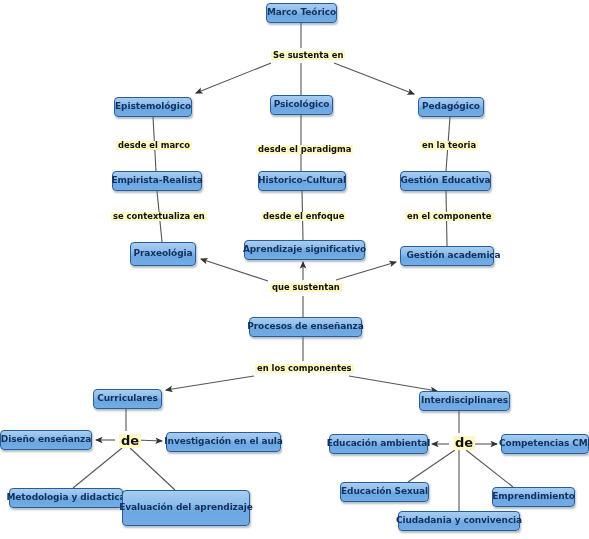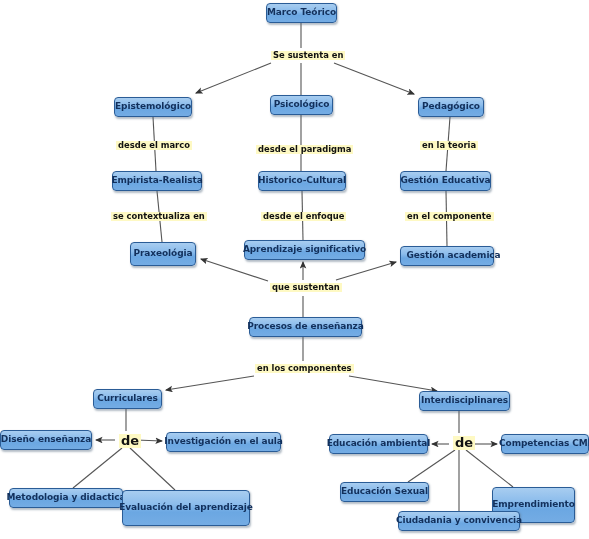--- a/index.html
+++ b/index.html
@@ -116,21 +116,21 @@
       <div class="node" style="left: 249px; top: 317px; width: 113px; height: 20px;">Procesos de enseñanza</div>
       <div class="node" style="left: 93px; top: 389px; width: 69px; height: 20px;">Curriculares</div>
       <div class="node" style="left: 419px; top: 391px; width: 91px; height: 20px;">Interdisciplinares</div>
       <div class="node" style="left: 0px; top: 430px; width: 92px; height: 20px;">Diseño enseñanza</div>
       <div class="node" style="left: 166px; top: 432px; width: 115px; height: 20px;">Investigación en el aula</div>
       <div class="node" style="left: 9px; top: 488px; width: 114px; height: 20px;">Metodologia y didactica</div>
       <div class="node" style="left: 122px; top: 490px; width: 128px; height: 36px;">Evaluación del aprendizaje</div>
       <div class="node" style="left: 329px; top: 434px; width: 99px; height: 20px;">Educación ambiental</div>
       <div class="node" style="left: 501px; top: 434px; width: 88px; height: 20px;">Competencias CMI</div>
       <div class="node" style="left: 340px; top: 482px; width: 89px; height: 20px;">Educación Sexual</div>
-      <div class="node" style="left: 492px; top: 487px; width: 83px; height: 36px;">Emprendimiento</div>
+      <div class="node" style="left: 492px; top: 487px; width: 83px; height: 20px;">Emprendimiento</div>
       <div class="node" style="left: 398px; top: 511px; width: 122px; height: 20px;">Ciudadania y convivencia</div>
     </div>
   <div id="label-layer">
       <div class="link-label" style="left: 271px; top: 51px;">Se sustenta en</div>
       <div class="link-label" style="left: 116px; top: 141px;">desde el marco</div>
       <div class="link-label" style="left: 256px; top: 145px;">desde el paradigma</div>
       <div class="link-label" style="left: 420px; top: 141px;">en la teoria</div>
       <div class="link-label" style="left: 111px; top: 212px;">se contextualiza en</div>
       <div class="link-label" style="left: 261px; top: 212px;">desde el enfoque</div>
       <div class="link-label" style="left: 405px; top: 212px;">en el componente</div>

